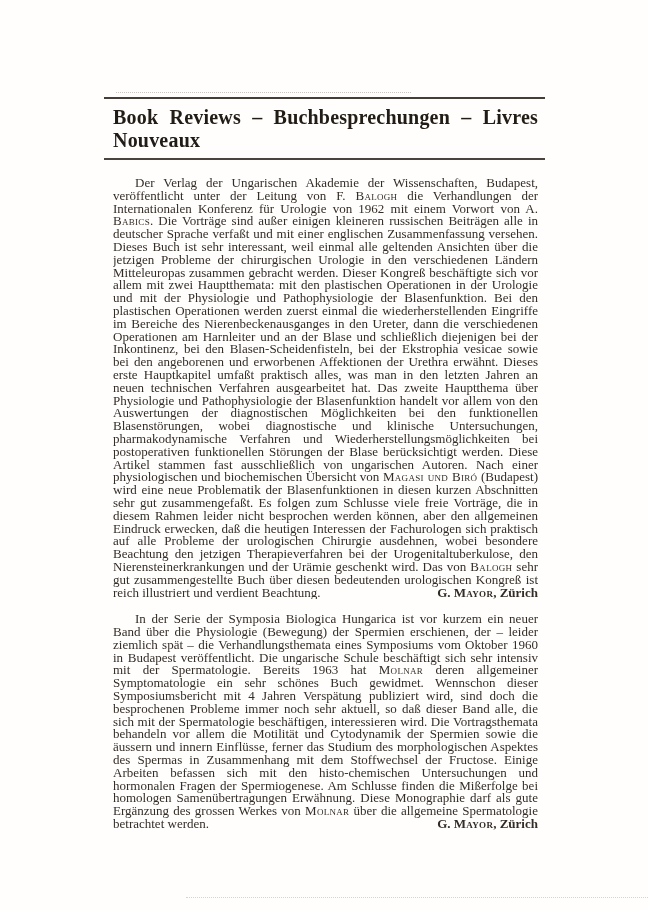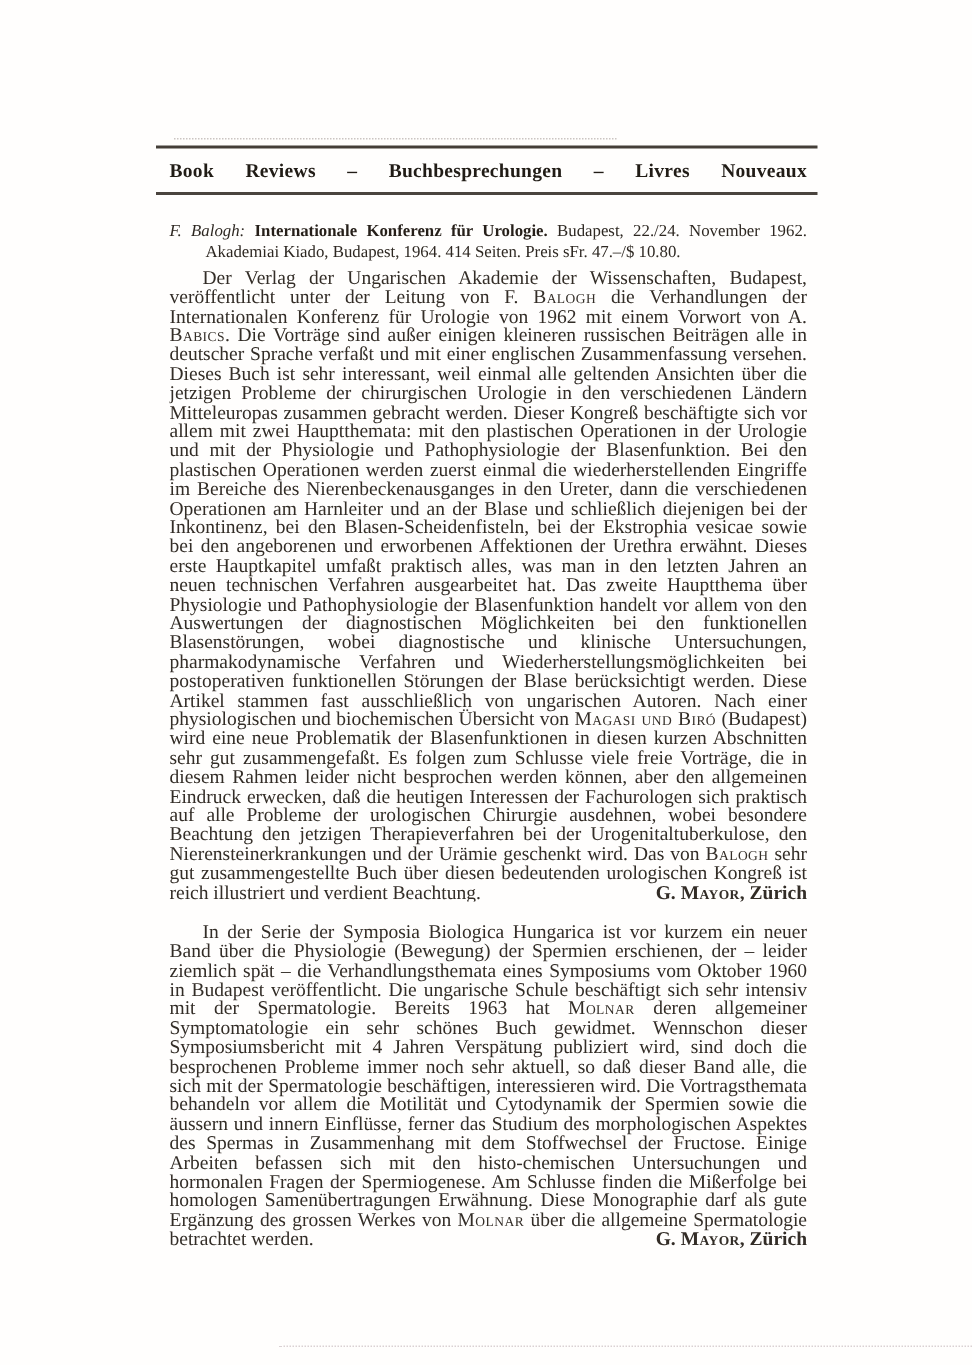--- a/index.html
+++ b/index.html
@@ -12,21 +12,21 @@
     overflow:hidden;
   }
   .dotted-line{position:absolute;border-top:1px dotted rgba(125,112,104,0.40);height:0;}
   .dotted-top{left:116px;top:92px;width:295px;}
   .dotted-bottom{left:186px;top:897px;width:462px;border-top-color:rgba(150,125,135,0.35);}
   .content{position:absolute;left:113px;top:97px;width:425px;}
   .rule{height:2px;background:#443e38;margin-left:-9px;width:441px;}
   .rule-bottom{height:2px;background:#4a443e;margin-left:-9px;width:441px;}
   .masthead{
     font-weight:bold;
-    font-size:13px;
+    font-size:20px;
     color:#211c16;
     padding:7px 0 6px 0;
     text-align:justify;
     text-align-last:justify;
     letter-spacing:0.2px;
     white-space:nowrap0;
   }
   .review{margin:0;}
   .review-1{margin-top:17px;}
   .review-2{margin-top:14px;}
@@ -60,21 +60,20 @@
 
   <div class="dotted-line dotted-top"></div>
 
   <div class="content">
 
     <div class="rule"></div>
     <div class="masthead">Book Reviews – Buchbesprechungen – Livres Nouveaux</div>
     <div class="rule-bottom"></div>
 
     <div class="review review-1">
-      <p class="ref"><span class="i">F. Balogh: </span><span class="b">Internationale Konferenz für Urologie. </span><span>Budapest, 22./24. November 1962. Akademiai Kiado, Budapest, 1964. 414 Seiten. Preis sFr. 47.–/$ 10.80.</span></p>
       <p class="body-par"><span><span>Der Verlag der Ungarischen Akademie der Wissenschaften, Budapest, veröffentlicht unter der Leitung von F. </span><span class="sc">Balogh</span><span> die Verhandlungen der Internationalen Konferenz für Urologie von 1962 mit einem Vorwort von A. </span><span class="sc">Babics</span><span>. Die Vorträge sind außer einigen kleineren russischen Beiträgen alle in deutscher Sprache verfaßt und mit einer englischen Zusammenfassung versehen. Dieses Buch ist sehr interessant, weil einmal alle geltenden Ansichten über die jetzigen Probleme der chirurgischen Urologie in den verschiedenen Ländern Mitteleuropas zusammen gebracht werden. Dieser Kongreß beschäftigte sich vor allem mit zwei Hauptthemata: mit den plastischen Operationen in der Urologie und mit der Physiologie und Pathophysiologie der Blasenfunktion. Bei den plastischen Operationen werden zuerst einmal die wiederherstellenden Eingriffe im Bereiche des Nierenbeckenausganges in den Ureter, dann die verschiedenen Operationen am Harnleiter und an der Blase und schließlich diejenigen bei der Inkontinenz, bei den Blasen-Scheidenfisteln, bei der Ekstrophia vesicae sowie bei den angeborenen und erworbenen Affektionen der Urethra erwähnt. Dieses erste Hauptkapitel umfaßt praktisch alles, was man in den letzten Jahren an neuen technischen Verfahren ausgearbeitet hat. Das zweite Hauptthema über Physiologie und Pathophysiologie der Blasenfunktion handelt vor allem von den Auswertungen der diagnostischen Möglichkeiten bei den funktionellen Blasenstörungen, wobei diagnostische und klinische Untersuchungen, pharmakodynamische Verfahren und Wiederherstellungsmöglichkeiten bei postoperativen funktionellen Störungen der Blase berücksichtigt werden. Diese Artikel stammen fast ausschließlich von ungarischen Autoren. Nach einer physiologischen und biochemischen Übersicht von </span><span class="sc">Magasi und Biró</span><span> (Budapest) wird eine neue Problematik der Blasenfunktionen in diesen kurzen Abschnitten sehr gut zusammengefaßt. Es folgen zum Schlusse viele freie Vorträge, die in diesem Rahmen leider nicht besprochen werden können, aber den allgemeinen Eindruck erwecken, daß die heutigen Interessen der Fachurologen sich praktisch auf alle Probleme der urologischen Chirurgie ausdehnen, wobei besondere Beachtung den jetzigen Therapieverfahren bei der Urogenitaltuberkulose, den Nierensteinerkrankungen und der Urämie geschenkt wird. Das von </span><span class="sc">Balogh</span><span> sehr gut zusammengestellte Buch über diesen bedeutenden urologischen Kongreß ist reich illustriert und verdient Beachtung.</span></span><span class="signature"><span>G. </span><span class="sc">Mayor</span><span>, Zürich</span></span></p>
     </div>
 
     <div class="review review-2">
       <p class="body-par"><span><span>In der Serie der Symposia Biologica Hungarica ist vor kurzem ein neuer Band über die Physiologie (Bewegung) der Spermien erschienen, der – leider ziemlich spät – die Verhandlungsthemata eines Symposiums vom Oktober 1960 in Budapest veröffentlicht. Die ungarische Schule beschäftigt sich sehr intensiv mit der Spermatologie. Bereits 1963 hat </span><span class="sc">Molnar</span><span> deren allgemeiner Symptomatologie ein sehr schönes Buch gewidmet. Wennschon dieser Symposiumsbericht mit 4 Jahren Verspätung publiziert wird, sind doch die besprochenen Probleme immer noch sehr aktuell, so daß dieser Band alle, die sich mit der Spermatologie beschäftigen, interessieren wird. Die Vortragsthemata behandeln vor allem die Motilität und Cytodynamik der Spermien sowie die äussern und innern Einflüsse, ferner das Studium des morphologischen Aspektes des Spermas in Zusammenhang mit dem Stoffwechsel der Fructose. Einige Arbeiten befassen sich mit den histo-chemischen Untersuchungen und hormonalen Fragen der Spermiogenese. Am Schlusse finden die Mißerfolge bei homologen Samenübertragungen Erwähnung. Diese Monographie darf als gute Ergänzung des grossen Werkes von </span><span class="sc">Molnar</span><span> über die allgemeine Spermatologie betrachtet werden.</span></span><span class="signature"><span>G. </span><span class="sc">Mayor</span><span>, Zürich</span></span></p>
     </div>
 
   </div>
 
   <div class="dotted-line dotted-bottom"></div>

